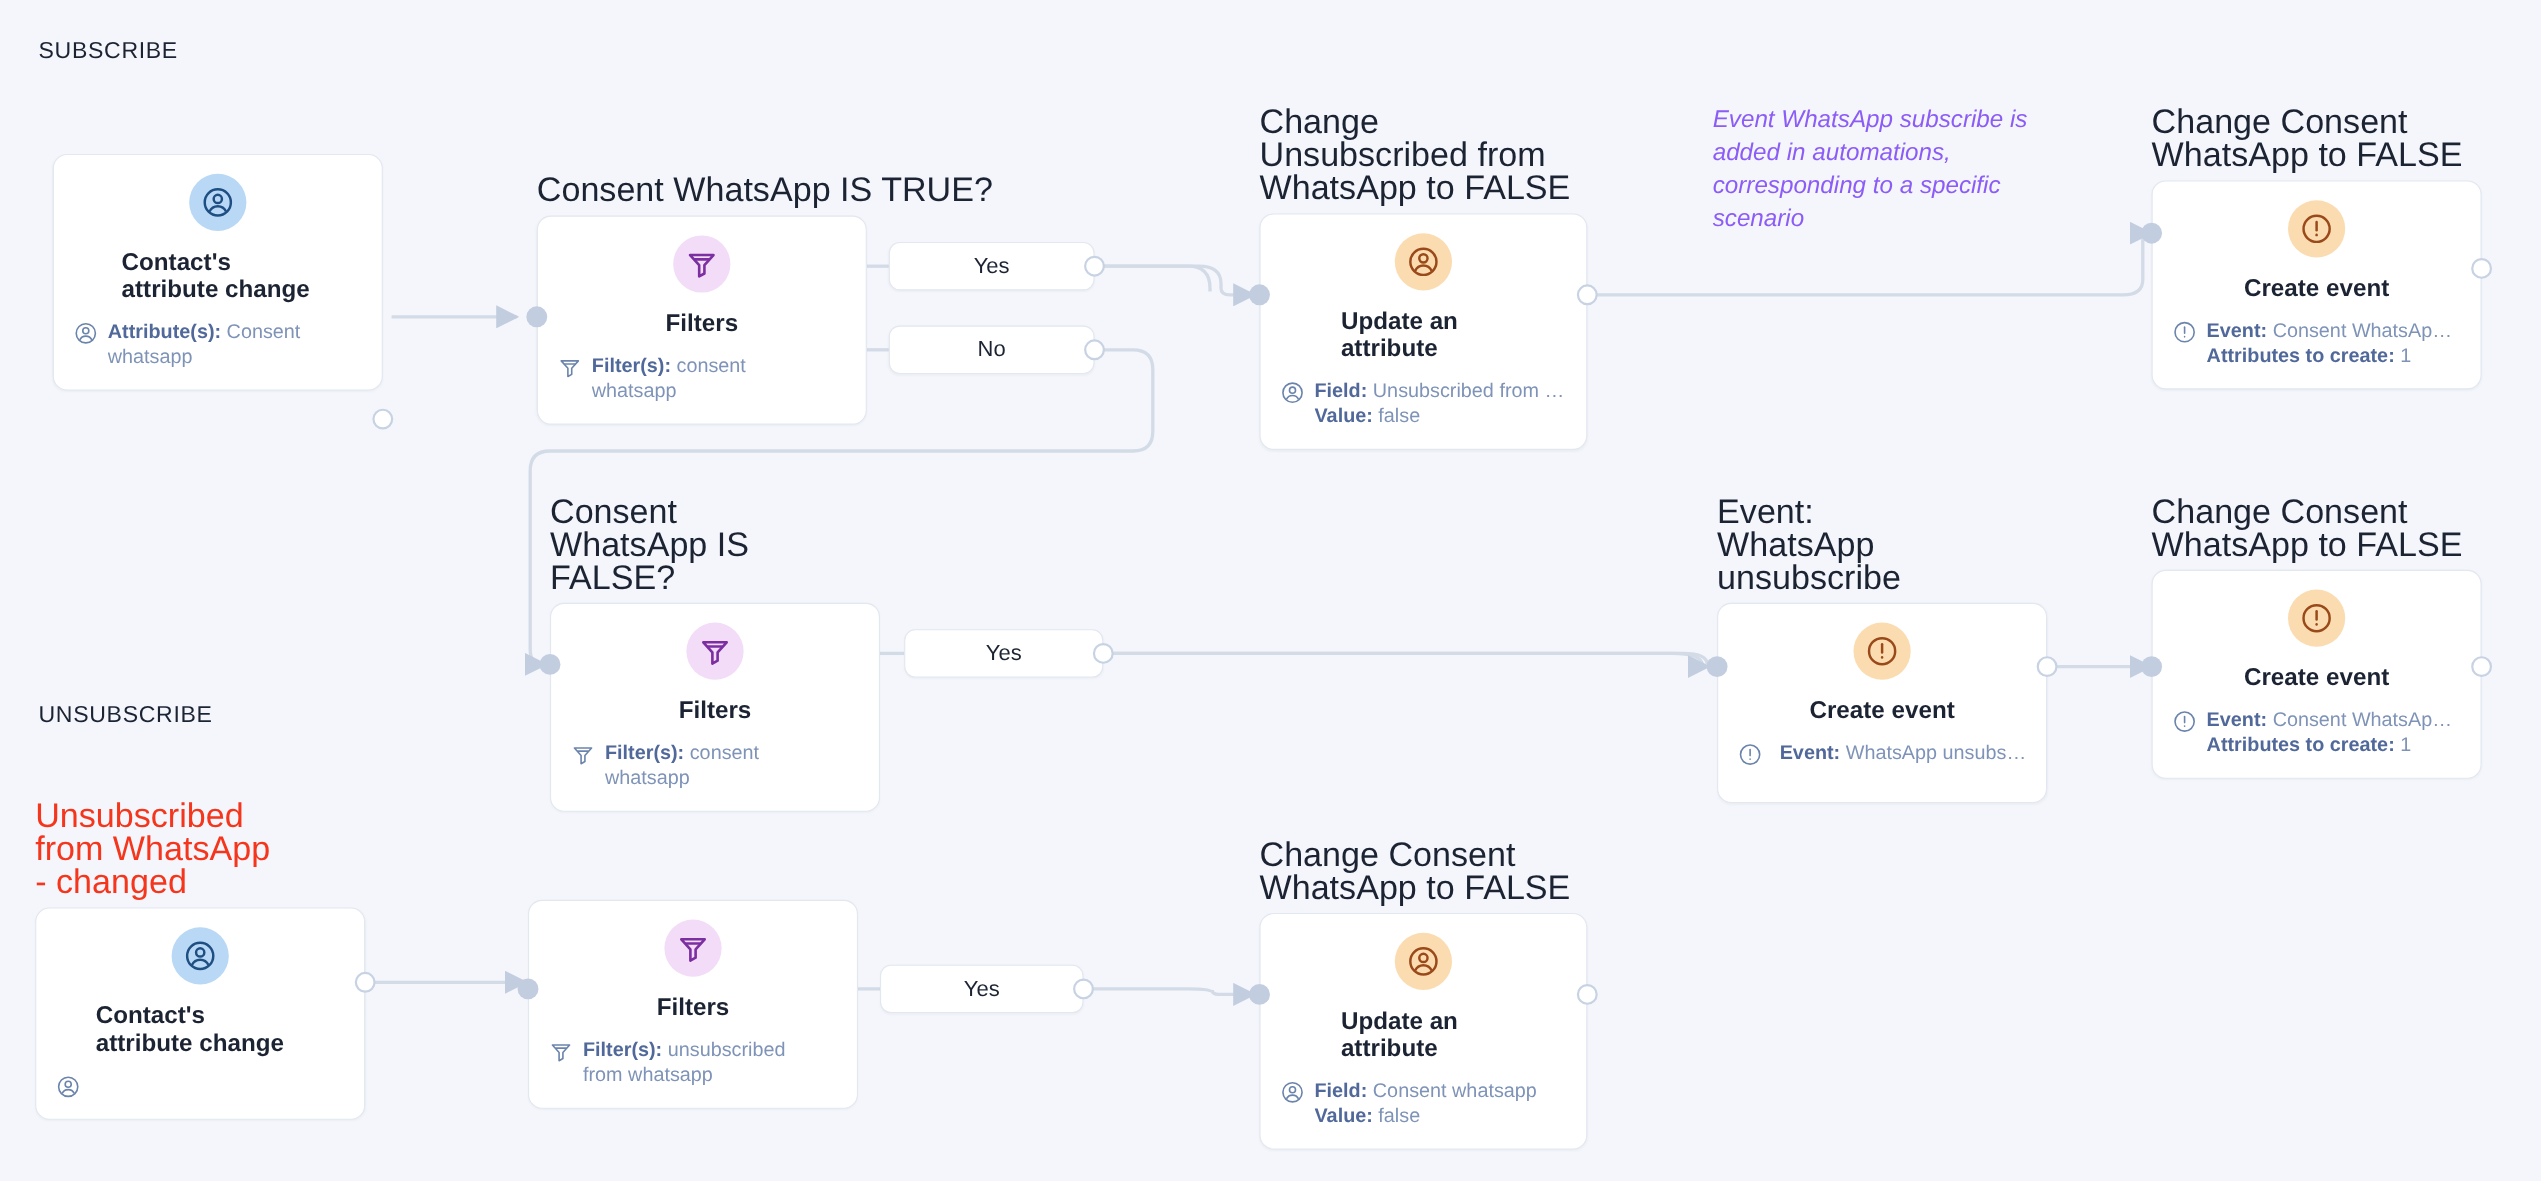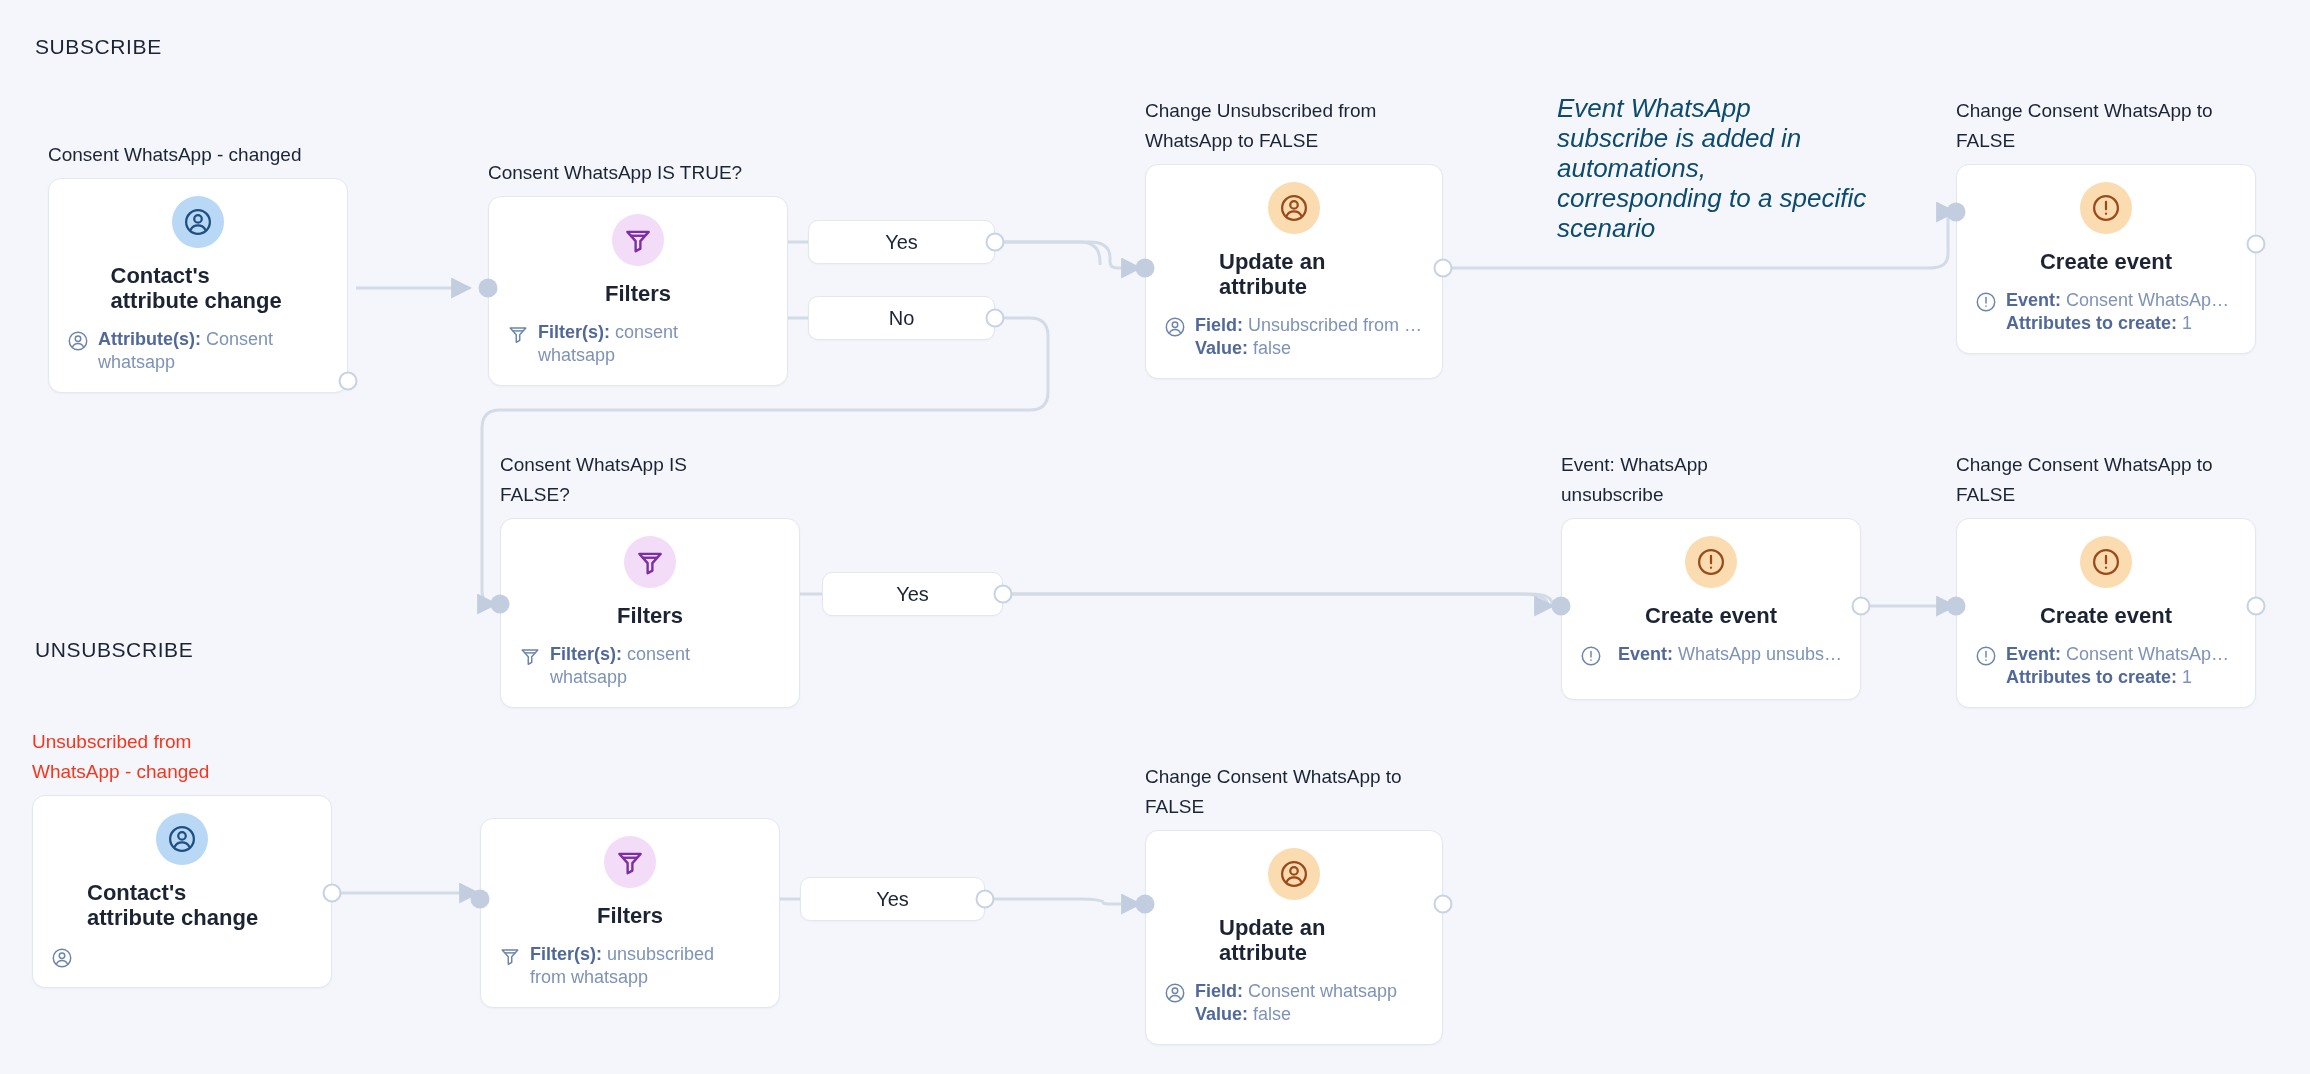--- a/index.html
+++ b/index.html
@@ -31,21 +31,21 @@
     font-weight: 400;
     color: #1c2434;
     white-space: nowrap;
   }
 
   
   .node {
     position: absolute;
   }
   .node-caption {
-    font-size: 19px;
+    font-size: 31px;
     line-height: 30px;
     color: #1c2434;
     margin-bottom: 8px;
     font-weight: 400;
   }
   .node-caption.danger { color: #f5361d; }
 
   .card {
     background: #ffffff;
     border: 1px solid #e2e7f0;
@@ -131,24 +131,24 @@
     border: 2px solid #c7d2e3;
   }
   .port.in {
     background: #c2cedf;
     border: none;
   }
 
   
   .note {
     position: absolute;
-    font-size: 26px;
+    font-size: 22px;
     line-height: 30px;
     font-style: italic;
-    color: #0c4a6e;
+    color: #8b5cf6;
   }
 </style>
 </head>
 <body>
 
 <div id="canvas">
 
   <svg id="edges" viewBox="0 0 2310 1074" xmlns="http://www.w3.org/2000/svg">
     <defs>
       <marker id="arrow" viewBox="0 0 10 10" refX="9" refY="5" markerWidth="7" markerHeight="7" orient="auto-start-reverse">
@@ -185,21 +185,20 @@
       <path d="M 985 899 L 1080 899 Q 1102 899 1102 902 L 1102 900 Q 1102 904 1108 904 L 1140 904" marker-end="url(#arrow)"></path>
     </g>
   </svg>
 
   <div class="section-label" style="left:35px; top:35px;">SUBSCRIBE</div>
   <div class="section-label" style="left:35px; top:638px;">UNSUBSCRIBE</div>
 
   <div class="note" style="left:1557px; top:93px; width:310px;">Event WhatsApp subscribe is added in automations, corresponding to a specific scenario</div>
 
   <div class="node" style="left:48px; top:140px; width:300px;">
-    <div class="node-caption" style="width:260px;">Consent WhatsApp - changed</div>
     <div class="card" style="width:300px;">
       <div class="card-head">
         <div class="card-icon blue">
           <svg width="30" height="30" viewBox="0 0 24 24" fill="none" stroke="#1f4f82" stroke-width="1.8">
             <circle cx="12" cy="12" r="9.5"></circle>
             <circle cx="12" cy="9.5" r="3"></circle>
             <path d="M6 18.6a6.6 6.6 0 0 1 12 0"></path>
           </svg>
         </div>
         <div class="card-title" style="width:175px;">Contact's attribute change</div>

